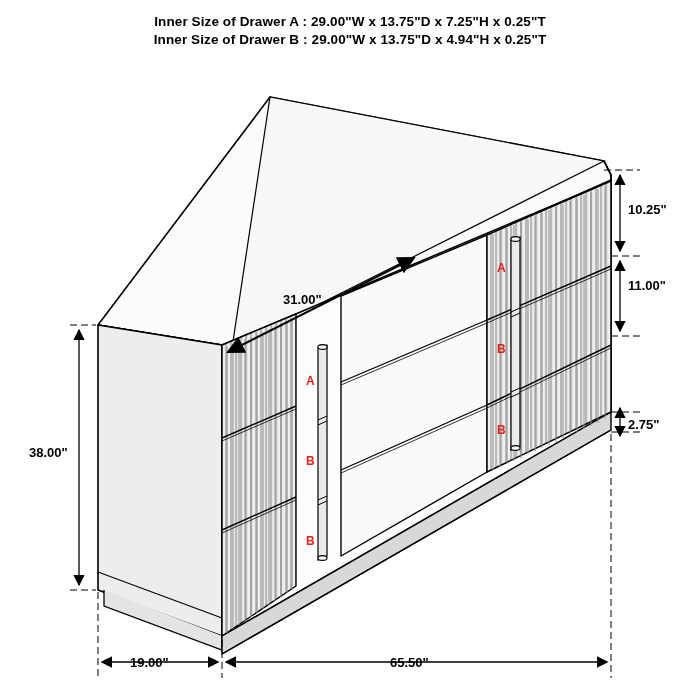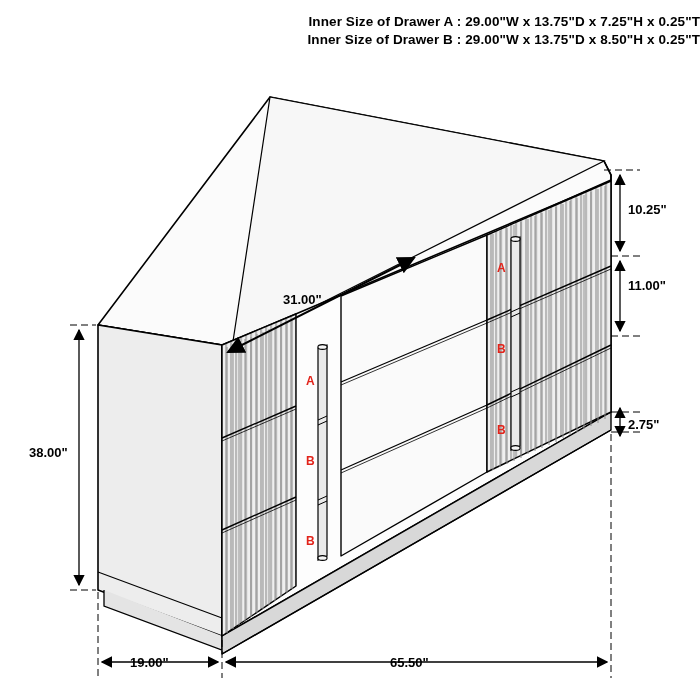--- a/index.html
+++ b/index.html
@@ -17,21 +17,21 @@
   #stage {
     position: absolute;
     left: 0; top: 0;
     width: 700px;
     height: 700px;
   }
   .hdr {
     position: absolute;
     left: 0;
     width: 700px;
-    text-align: right;
+    text-align: center;
     font-size: 13.5px;
     font-weight: bold;
     color: #000;
     letter-spacing: 0.1px;
   }
   #hdr1 { top: 14px; }
   #hdr2 { top: 32px; }
 
   svg { position: absolute; left: 0; top: 0; }
 
@@ -49,21 +49,21 @@
     color: #e2231a;
     white-space: nowrap;
   }
 </style>
 </head>
 <body>
 
 <div id="stage">
 
   <div class="hdr" id="hdr1">Inner Size of Drawer A : 29.00"W x 13.75"D x 7.25"H x 0.25"T</div>
-  <div class="hdr" id="hdr2">Inner Size of Drawer B : 29.00"W x 13.75"D x 8.50"H x 0.25"T</div>
+  <div class="hdr" id="hdr2">Inner Size of Drawer B : 29.00"W x 13.75"D x 4.94"H x 0.25"T</div>
 
   <svg width="700" height="700" viewBox="0 0 700 700">
     <defs>
       <pattern id="ribs" width="5" height="8" patternUnits="userSpaceOnUse" patternTransform="rotate(0)">
         <rect width="5" height="8" fill="#efefef"></rect>
         <rect x="0" width="2.2" height="8" fill="#b9b9b9"></rect>
       </pattern>
       <marker id="arrHead" markerWidth="9" markerHeight="9" refX="8" refY="4.5" orient="auto">
         <path d="M0,0 L9,4.5 L0,9 z" fill="#000"></path>
       </marker>

